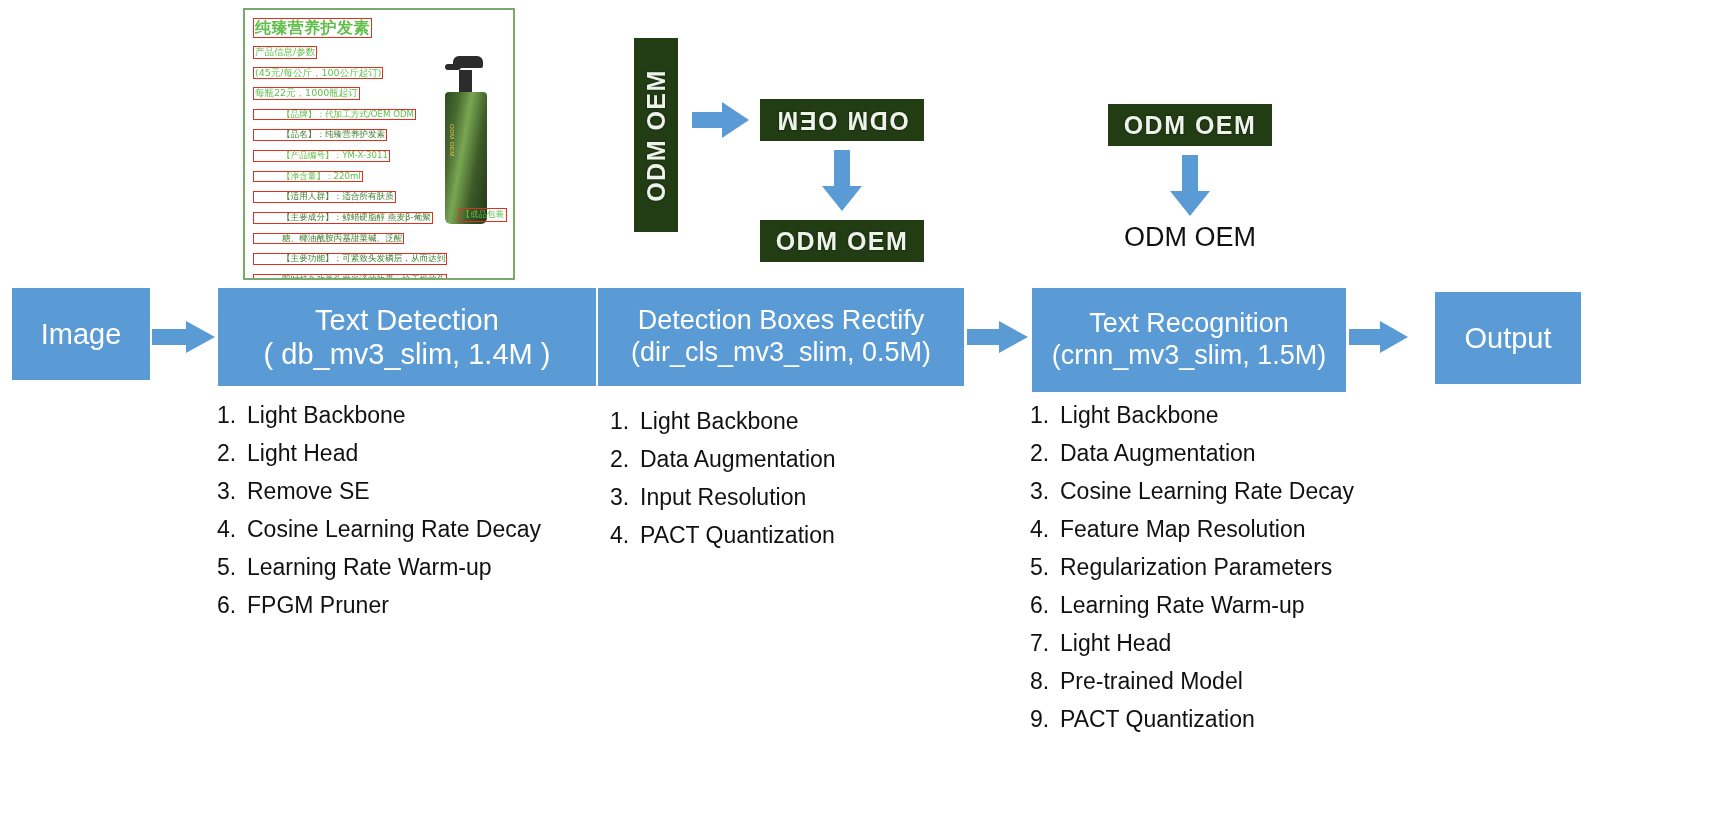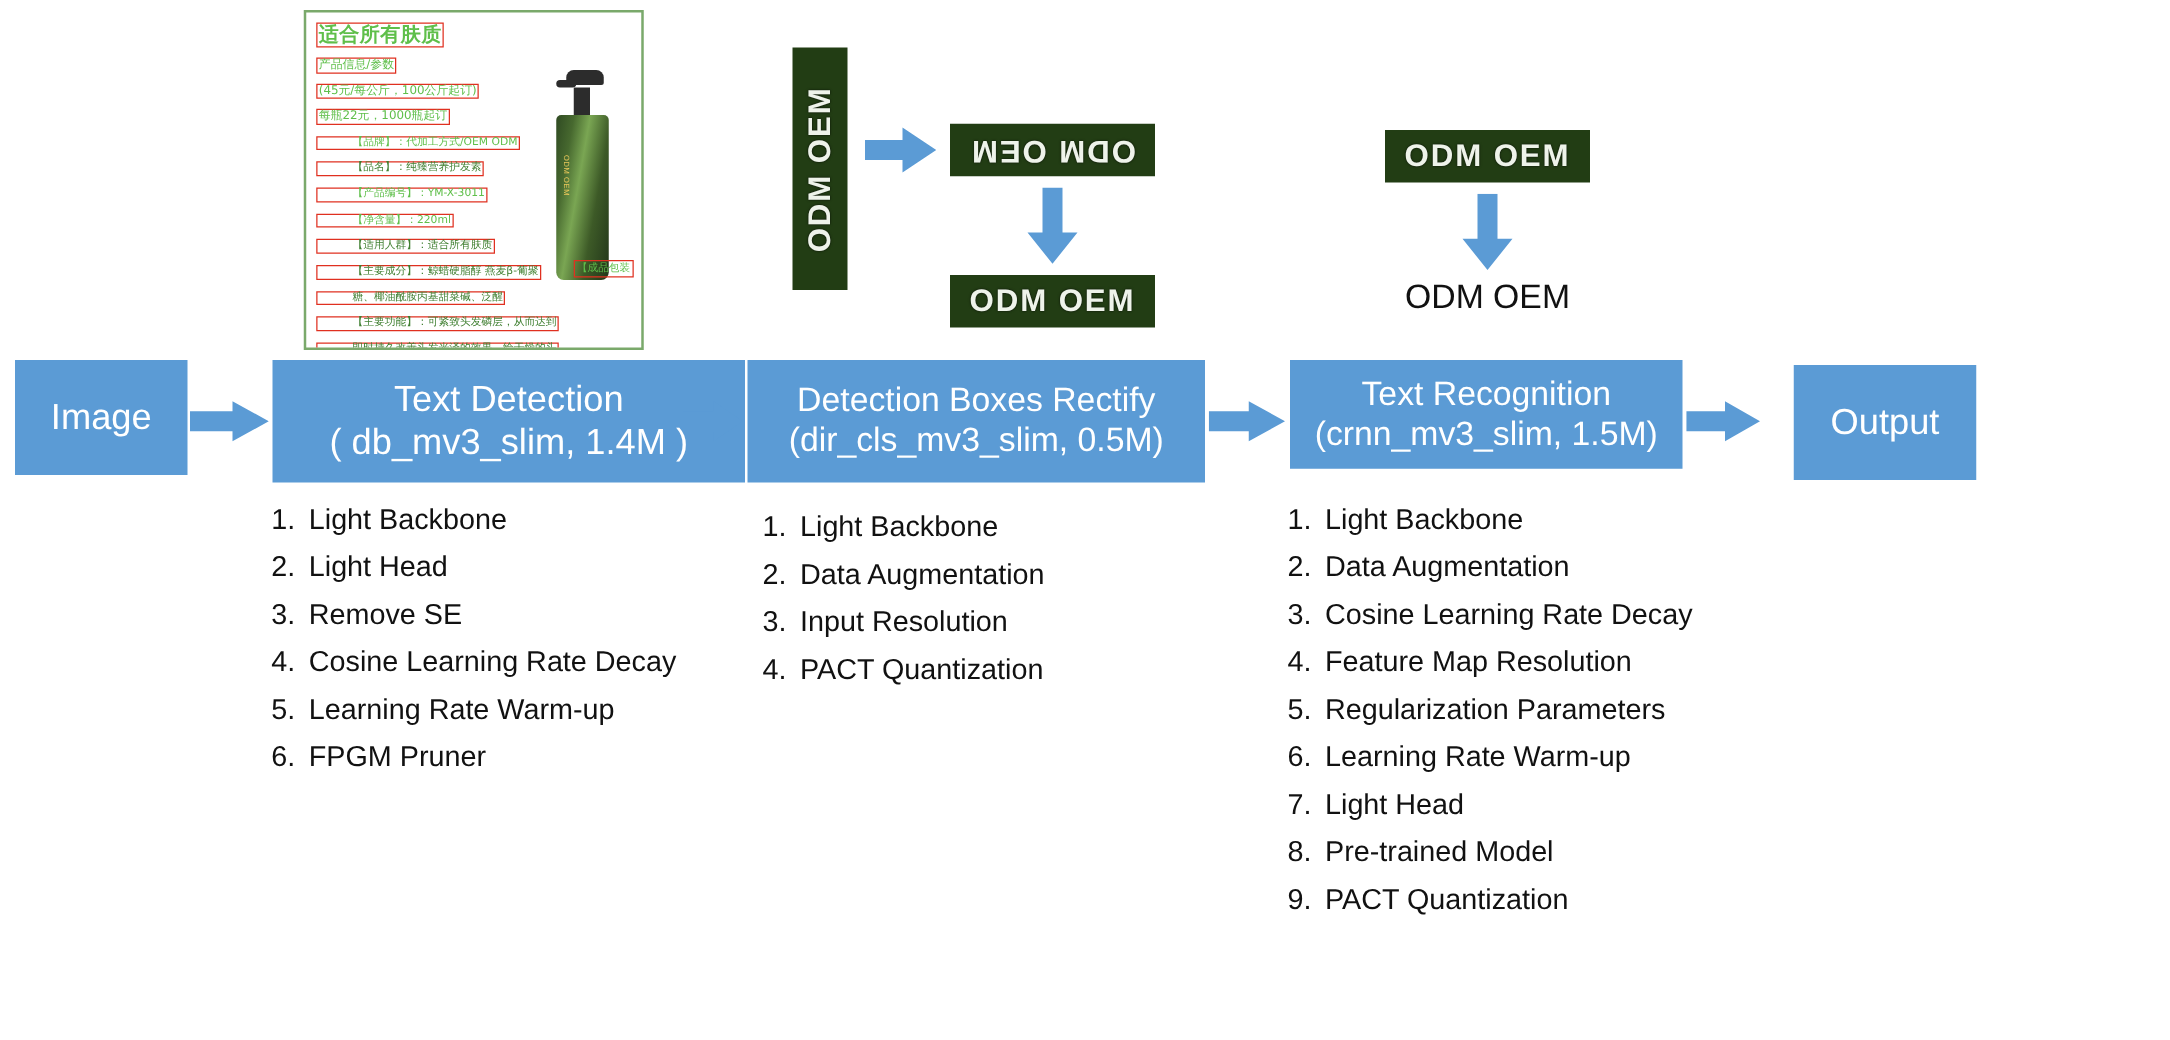--- a/index.html
+++ b/index.html
@@ -27,21 +27,21 @@
     text-align: center;
     line-height: 1.18;
     box-sizing: border-box;
   }
   .pbox .l1 { display: block; white-space: nowrap; }
   .pbox .l2 { display: block; white-space: nowrap; }
 
   #box-image   { left: 12px;   top: 288px; width: 138px; height: 92px;  font-size: 29px; }
   #box-detect  { left: 218px;  top: 288px; width: 378px; height: 98px;  font-size: 29px; }
   #box-rectify { left: 598px;  top: 288px; width: 366px; height: 98px;  font-size: 27px; }
-  #box-recog   { left: 1032px; top: 288px; width: 314px; height: 87px;  font-size: 27px; }
+  #box-recog   { left: 1032px; top: 288px; width: 314px; height: 104px;  font-size: 27px; }
   #box-output  { left: 1411px; top: 292px; width: 146px; height: 92px;  font-size: 29px; margin-left: 24px; }
 
   
   .arrow-r {
     position: absolute;
     height: 34px;
     display: block;
   }
   #arr1 { left: 152px;  top: 320px; width: 64px; }
   #arr2 { left: 547px;  top: 320px; width: 48px; }
@@ -238,21 +238,21 @@
   #arr-rot  { position: absolute; left: 692px;  top: 100px; width: 58px; height: 40px; }
   #arr-down1{ position: absolute; left: 821px;  top: 150px; width: 42px; height: 62px; }
   #arr-down2{ position: absolute; left: 1169px; top: 155px; width: 42px; height: 62px; }
 </style>
 </head>
 <body>
 
 <div id="sample-doc">
 
   <div id="doc-text-col">
-    <div class="dline title">适合所有肤质</div><br>
+    <div class="dline title">纯臻营养护发素</div><br>
     <div class="dline sm">产品信息/参数</div><br>
     <div class="dline sm">(45元/每公斤，100公斤起订)</div><br>
     <div class="dline sm">每瓶22元，1000瓶起订</div><br>
     <div class="dline xs">【品牌】：代加工方式/OEM ODM</div><br>
     <div class="dline xs dark">【品名】：纯臻营养护发素</div><br>
     <div class="dline xs">【产品编号】：YM-X-3011</div><br>
     <div class="dline xs">【净含量】：220ml</div><br>
     <div class="dline xs dark">【适用人群】：适合所有肤质</div><br>
     <div class="dline xs dark">【主要成分】：鲸蜡硬脂醇 燕麦β-葡聚</div><br>
     <div class="dline xs dark">糖、椰油酰胺丙基甜菜碱、泛醒</div><br>

